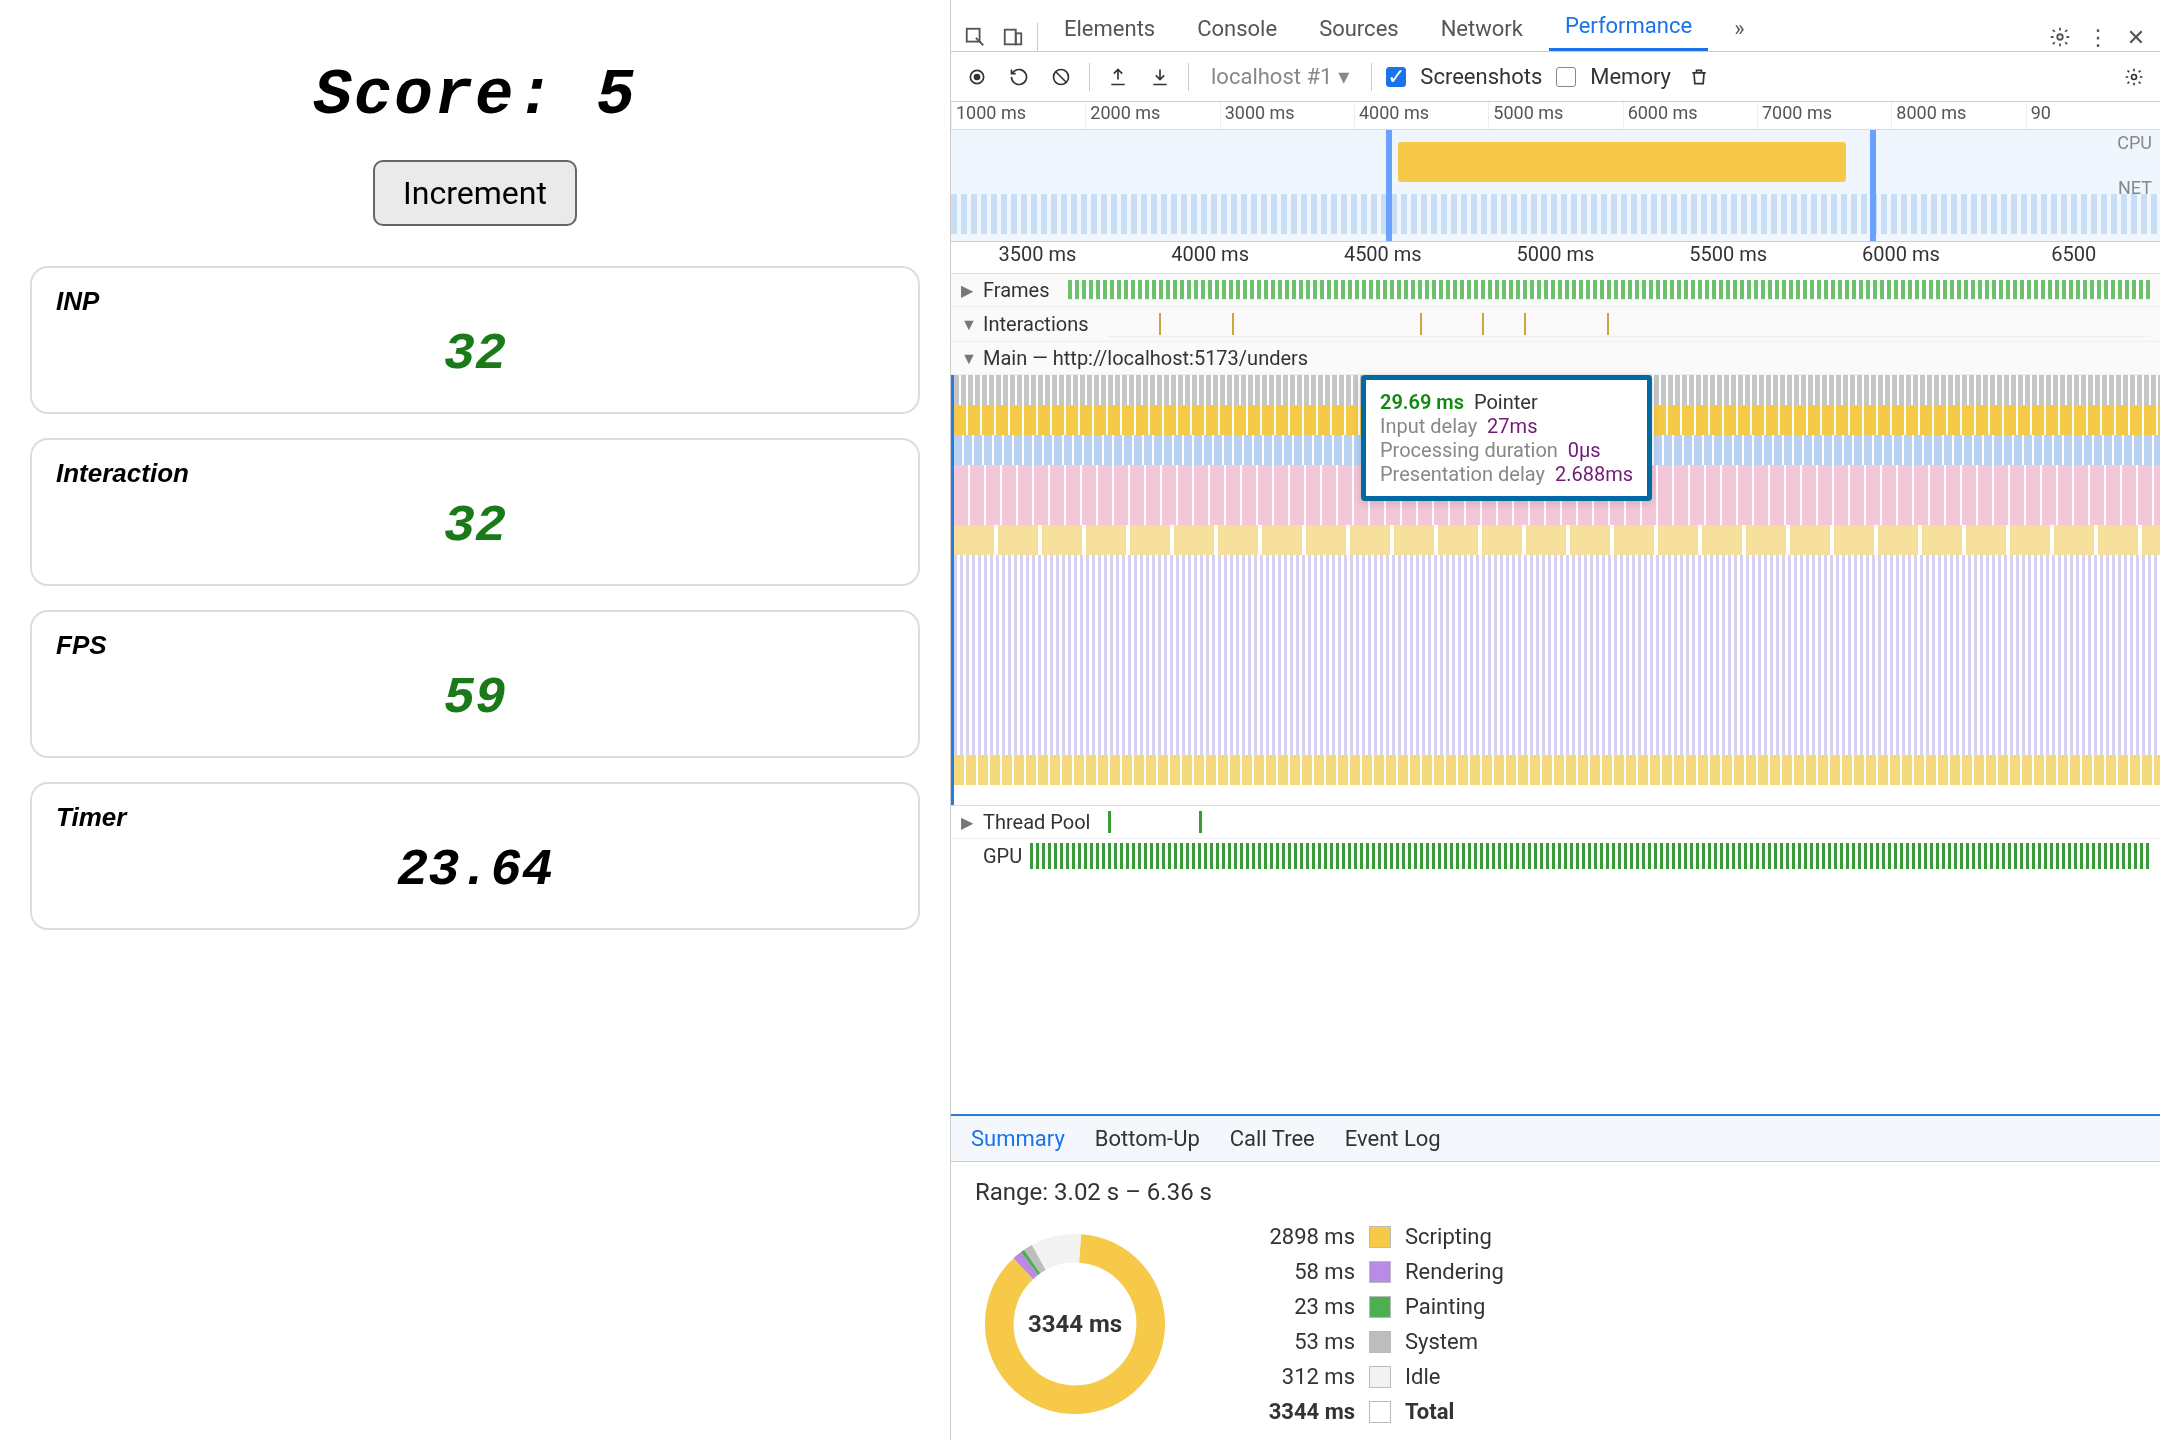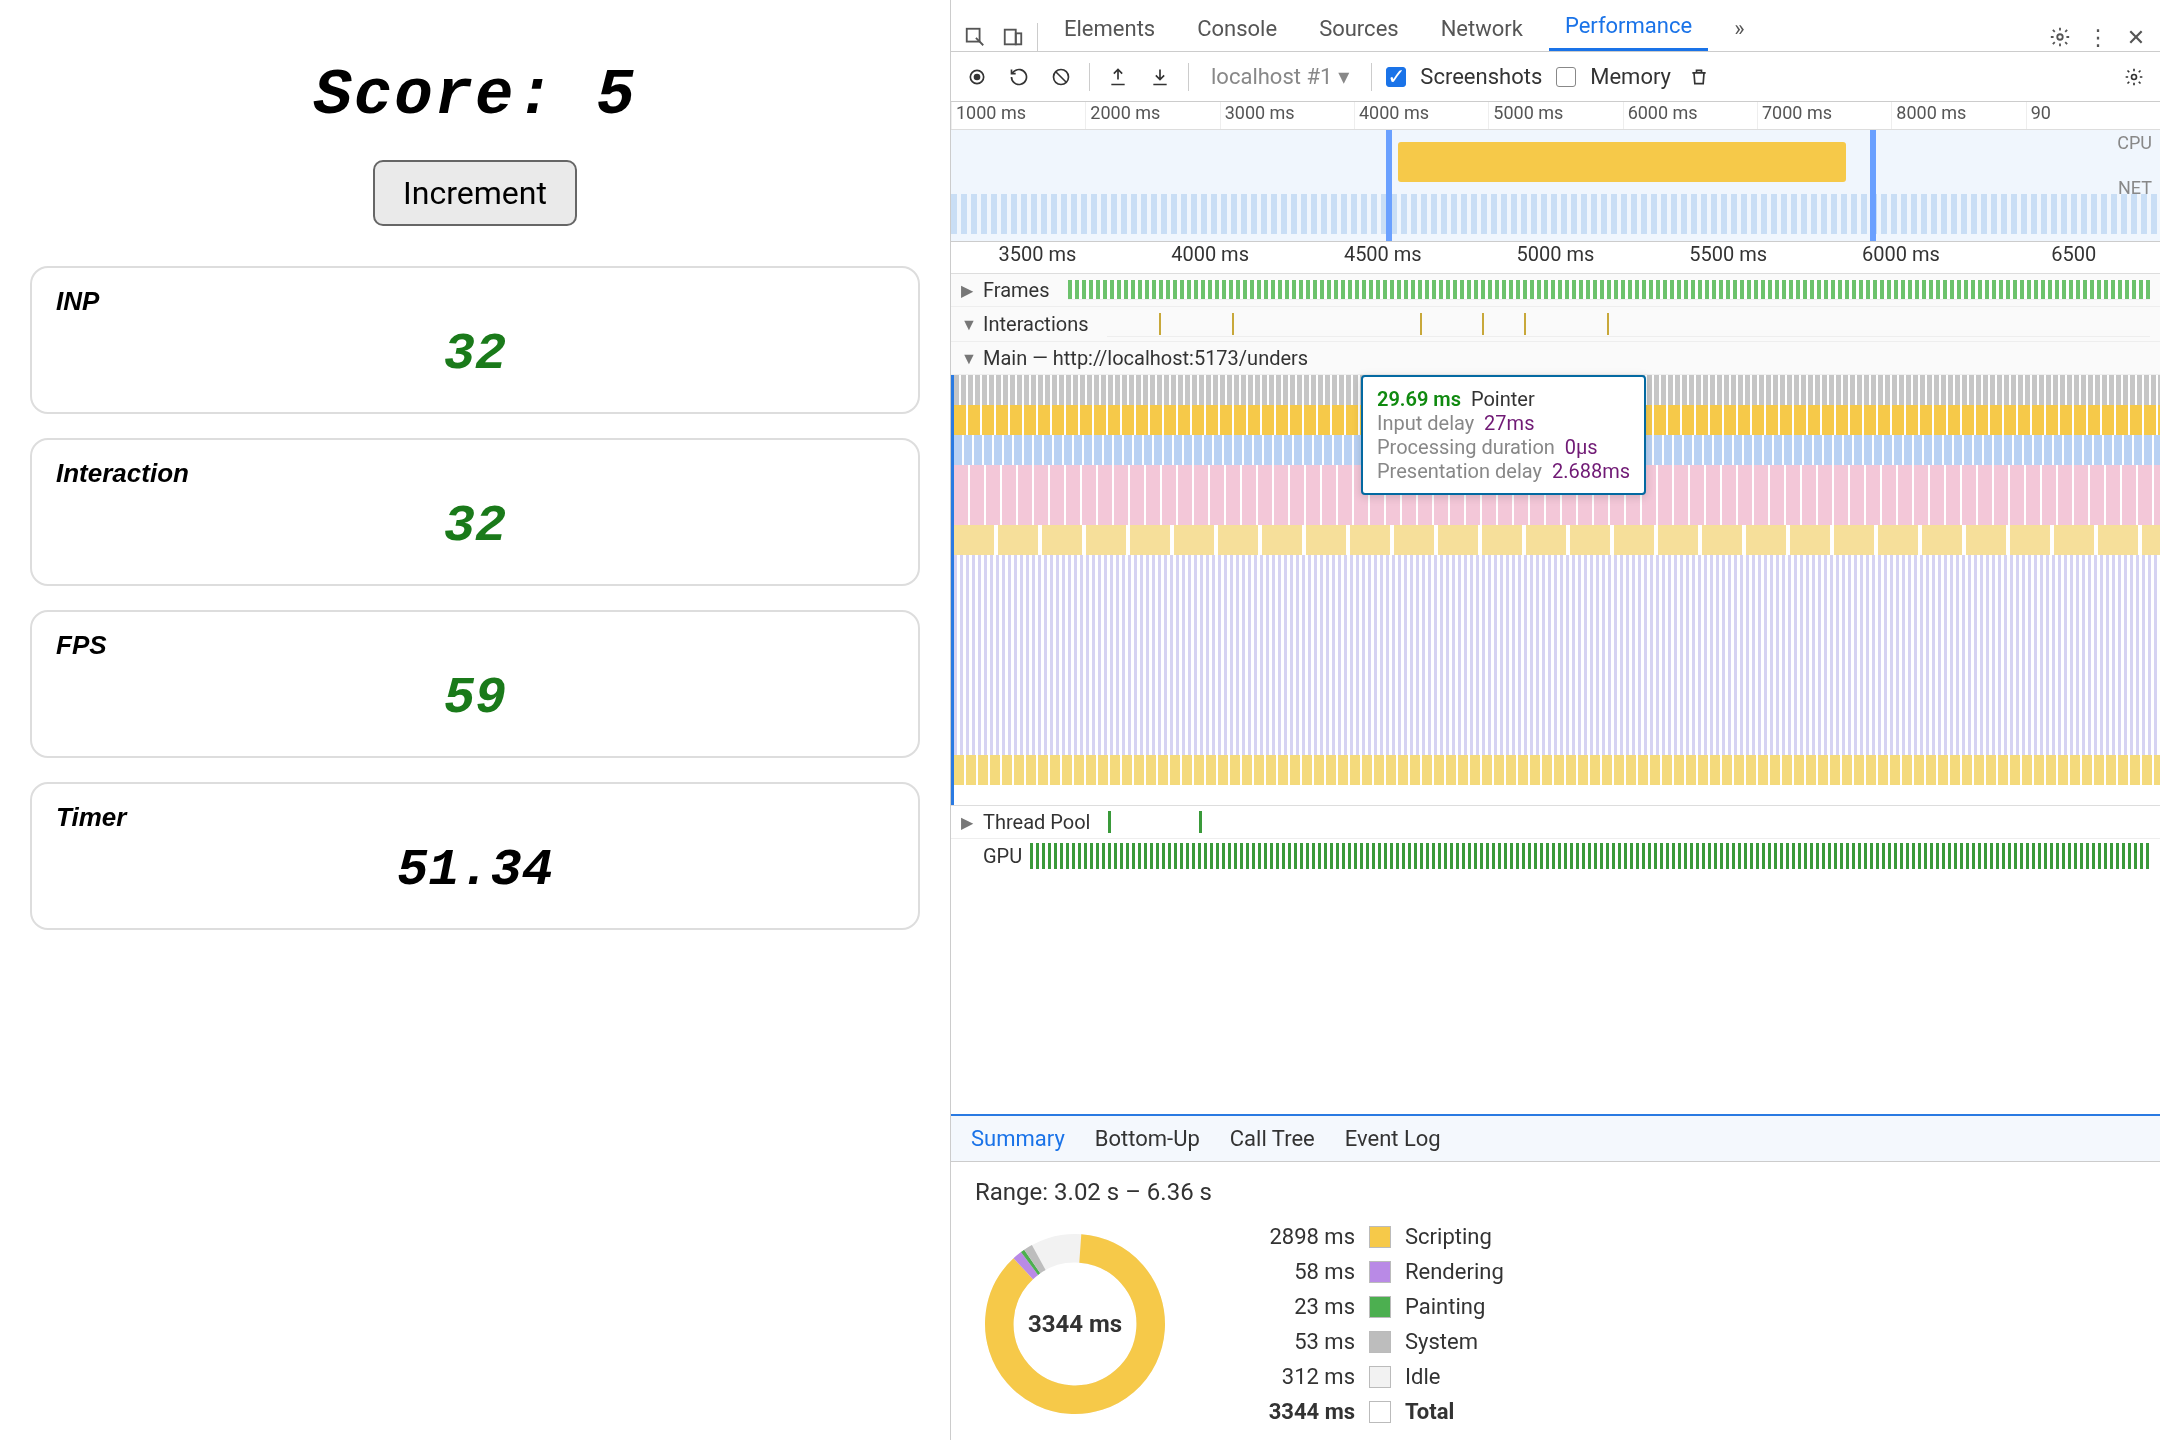--- a/index.html
+++ b/index.html
@@ -198,21 +198,21 @@
   .r-yell2 { background: repeating-linear-gradient(90deg,#f6df9a 0,#f6df9a 40px,#fff 40px,#fff 44px); }
   .r-lav   { background: repeating-linear-gradient(90deg,#d6d3f2 0,#d6d3f2 3px,#fff 3px,#fff 6px); height:200px;}
   .r-bot   { background: repeating-linear-gradient(90deg,#f4da7c 0,#f4da7c 10px,#fff 10px,#fff 12px); }
 
   
   .tooltip {
     position:absolute;
     top: 0px;
     left: 410px;
     background:#fff;
-    border:2px solid #0369a1;
+    border:5px solid #0369a1;
     border-radius:4px;
     box-shadow:0 2px 10px rgba(0,0,0,0.15);
     padding:10px 14px;
     font-size:20px;
     z-index:10;
   }
   .tooltip .ttl { color:#108a10; font-weight:600;}
   .tooltip .lbl { color:#888; }
   .tooltip .val { color:#701a75; }
 
@@ -284,21 +284,21 @@
   <div class="card">
     <div class="card-label">Interaction</div>
     <div class="card-value green">32</div>
   </div>
   <div class="card">
     <div class="card-label">FPS</div>
     <div class="card-value green">59</div>
   </div>
   <div class="card">
     <div class="card-label">Timer</div>
-    <div class="card-value black">51.34</div>
+    <div class="card-value black">23.64</div>
   </div>
 </div>
 
 <div class="devtools">
 
   <div class="dt-tabs">
     <span class="dt-icon">
       <svg viewBox="0 0 24 24" width="22" height="22" fill="none" stroke="currentColor" stroke-width="2">
           <rect x="3" y="3" width="14" height="14"></rect>
           <path d="M13 13l8 8"></path>

